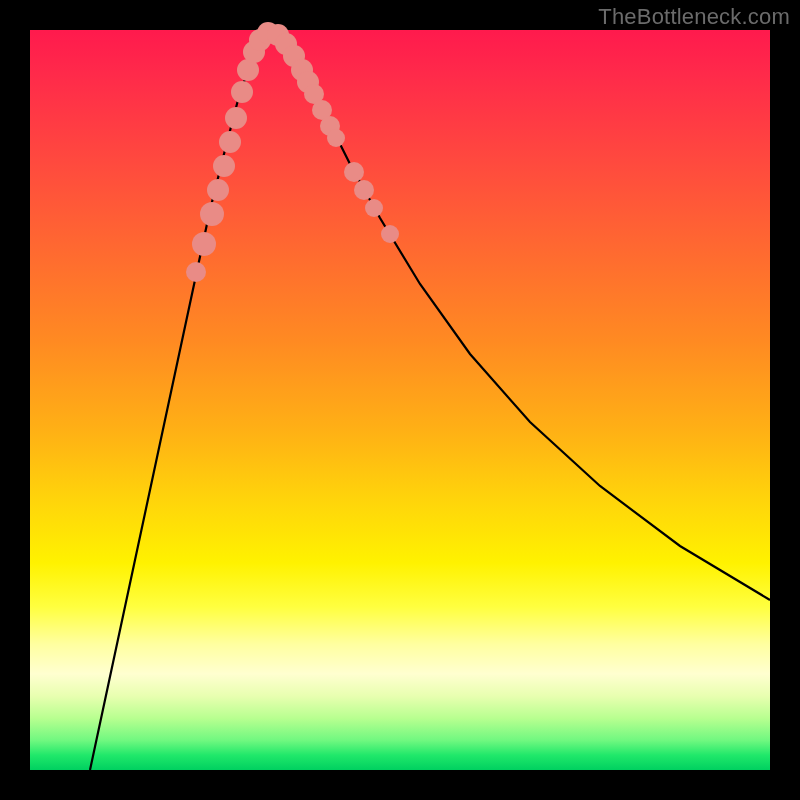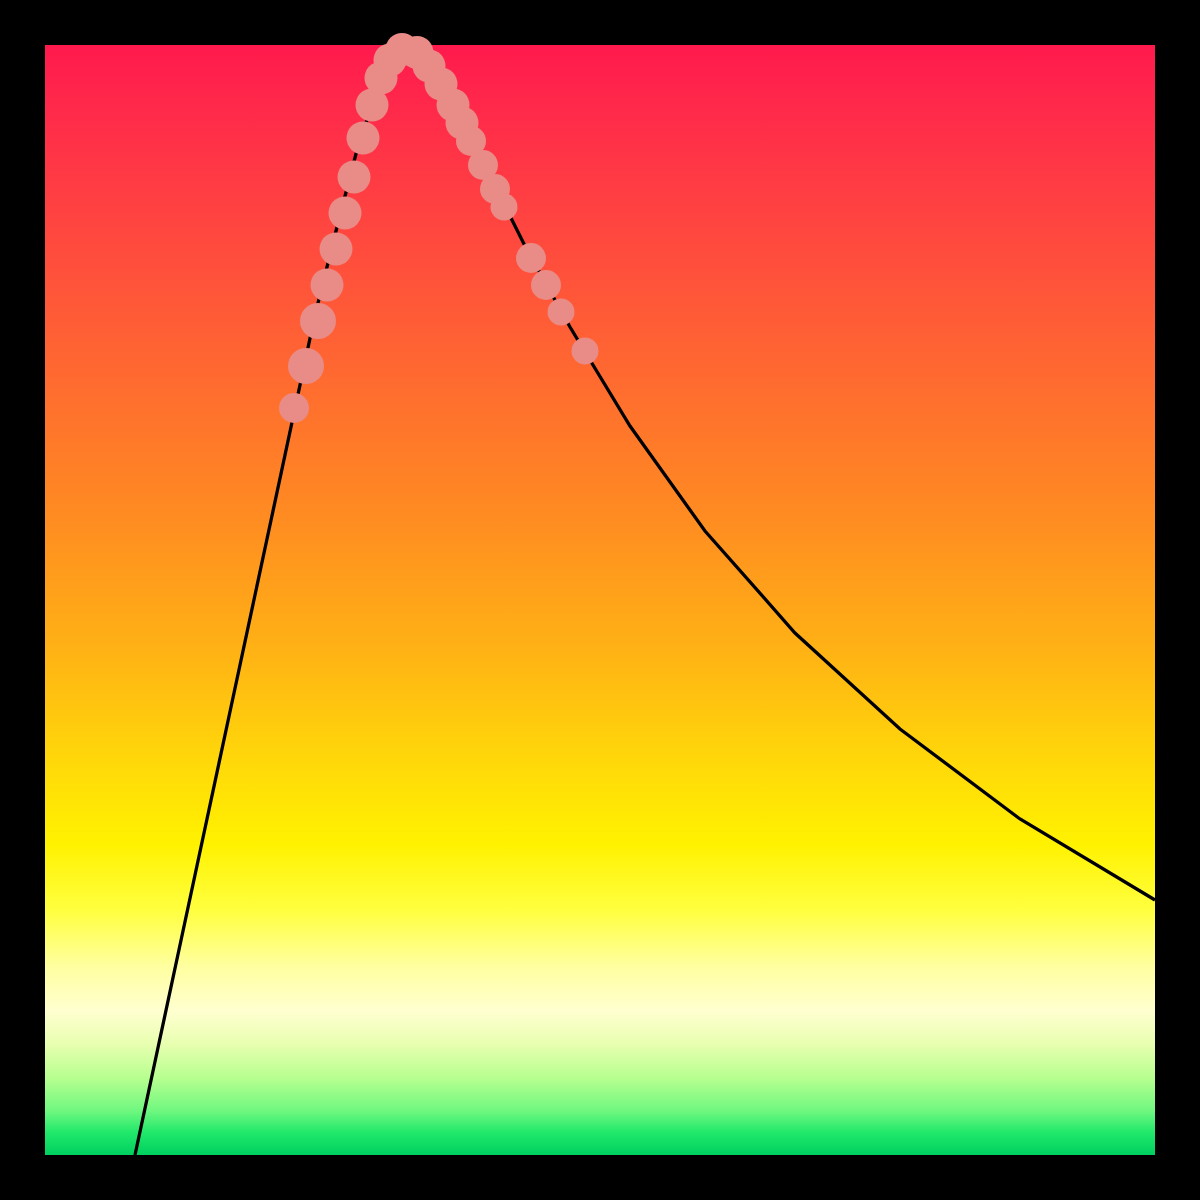--- a/index.html
+++ b/index.html
@@ -92,14 +92,15 @@
           <circle cx="300" cy="96" r="10" fill="#e98b86"></circle>
           <circle cx="306" cy="108" r="9" fill="#e98b86"></circle>
           <circle cx="324" cy="142" r="10" fill="#e98b86"></circle>
           <circle cx="334" cy="160" r="10" fill="#e98b86"></circle>
           <circle cx="344" cy="178" r="9" fill="#e98b86"></circle>
           <circle cx="360" cy="204" r="9" fill="#e98b86"></circle>
         </g>
     </svg>
   </div>
 
+  <div class="watermark">TheBottleneck.com</div>
 
 </div>
 
 </body></html>

